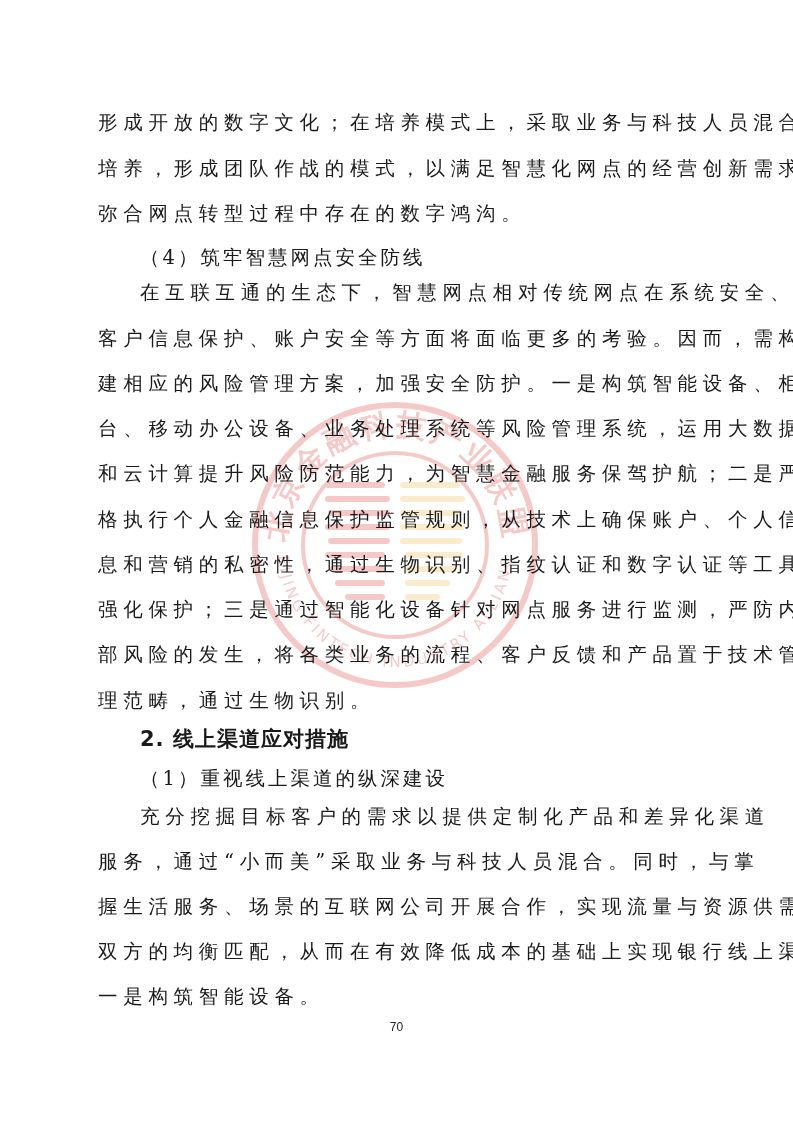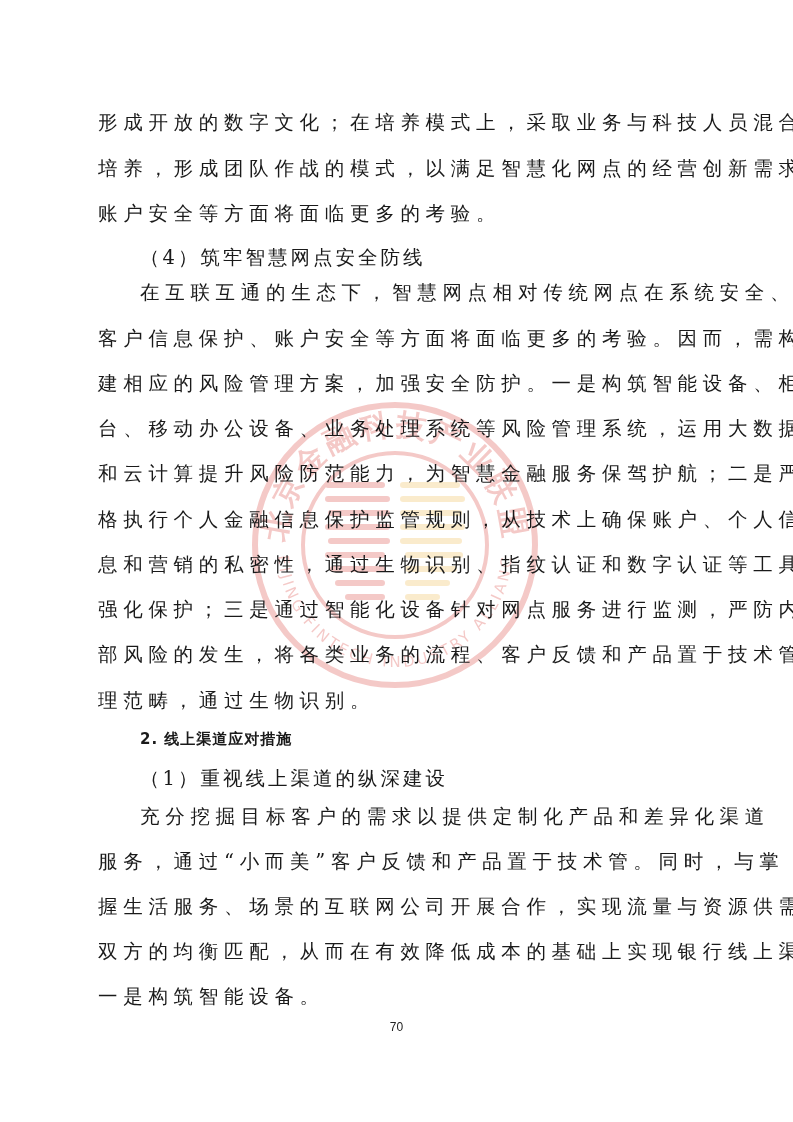--- a/index.html
+++ b/index.html
@@ -13,21 +13,21 @@
     position: absolute; left: 250px; top: 400px; width: 290px; height: 290px;
     opacity: 0.28; pointer-events: none;
   }
   .content { position: absolute; left: 98px; top: 108px; width: 600px; }
   .line {
     position: absolute; left: 0; white-space: nowrap;
     font-size: 19.5px; letter-spacing: 5.7px; line-height: 30px; height: 30px;
   }
   .line.indent { left: 42px; }
   .line.sub { left: 42px; letter-spacing: 3px; text-align: center; }
-  .line.bold { font-family: "DejaVu Sans", "Liberation Sans", sans-serif; font-weight: bold; letter-spacing: 1px; font-size: 15px; left: 42px; }
+  .line.bold { font-family: "DejaVu Sans", "Liberation Sans", sans-serif; font-weight: bold; letter-spacing: 1px; font-size: 21px; left: 42px; }
   .page-number {
     position: absolute; left: 0; width: 793px; top: 1020px; text-align: center;
     font-family: "Liberation Sans", sans-serif; font-size: 12px; color: #222;
   }
 </style>
 </head>
 <body>
 
 <div class="page">
 
@@ -65,35 +65,35 @@
       <rect x="155" y="166" width="52" height="6" rx="3"></rect>
       <rect x="155" y="180" width="45" height="6" rx="3"></rect>
       <rect x="155" y="194" width="35" height="6" rx="3"></rect>
     </g>
     <path d="M 137 150 A 8 8 0 0 1 153 150 L 153 210 L 137 210 Z" fill="#ffffff"></path>
   </svg>
 
   <div class="content">
     <div class="line" style="top:0px">形成开放的数字文化；在培养模式上，采取业务与科技人员混合</div>
     <div class="line" style="top:46px">培养，形成团队作战的模式，以满足智慧化网点的经营创新需求，</div>
-    <div class="line" style="top:91px">账户安全等方面将面临更多的考验。</div>
+    <div class="line" style="top:91px">弥合网点转型过程中存在的数字鸿沟。</div>
     <div class="line sub" style="top:135px">（4）筑牢智慧网点安全防线</div>
     <div class="line indent" style="top:170px">在互联互通的生态下，智慧网点相对传统网点在系统安全、</div>
     <div class="line" style="top:216px">客户信息保护、账户安全等方面将面临更多的考验。因而，需构</div>
     <div class="line" style="top:261px">建相应的风险管理方案，加强安全防护。一是构筑智能设备、柜</div>
     <div class="line" style="top:306px">台、移动办公设备、业务处理系统等风险管理系统，运用大数据</div>
     <div class="line" style="top:351px">和云计算提升风险防范能力，为智慧金融服务保驾护航；二是严</div>
     <div class="line" style="top:397px">格执行个人金融信息保护监管规则，从技术上确保账户、个人信</div>
     <div class="line" style="top:442px">息和营销的私密性，通过生物识别、指纹认证和数字认证等工具</div>
     <div class="line" style="top:487px">强化保护；三是通过智能化设备针对网点服务进行监测，严防内</div>
     <div class="line" style="top:532px">部风险的发生，将各类业务的流程、客户反馈和产品置于技术管</div>
     <div class="line" style="top:578px">理范畴，通过生物识别。</div>
     <div class="line bold" style="top:616px">2. 线上渠道应对措施</div>
     <div class="line sub" style="top:656px">（1）重视线上渠道的纵深建设</div>
     <div class="line indent" style="top:694px">充分挖掘目标客户的需求以提供定制化产品和差异化渠道</div>
-    <div class="line" style="top:739px">服务，通过“小而美”客户反馈和产品置于技术管。同时，与掌</div>
+    <div class="line" style="top:739px">服务，通过“小而美”采取业务与科技人员混合。同时，与掌</div>
     <div class="line" style="top:784px">握生活服务、场景的互联网公司开展合作，实现流量与资源供需</div>
     <div class="line" style="top:829px">双方的均衡匹配，从而在有效降低成本的基础上实现银行线上渠</div>
     <div class="line" style="top:874px">一是构筑智能设备。</div>
   </div>
 
   <div class="page-number">70</div>
 </div>
 
 </body></html>

